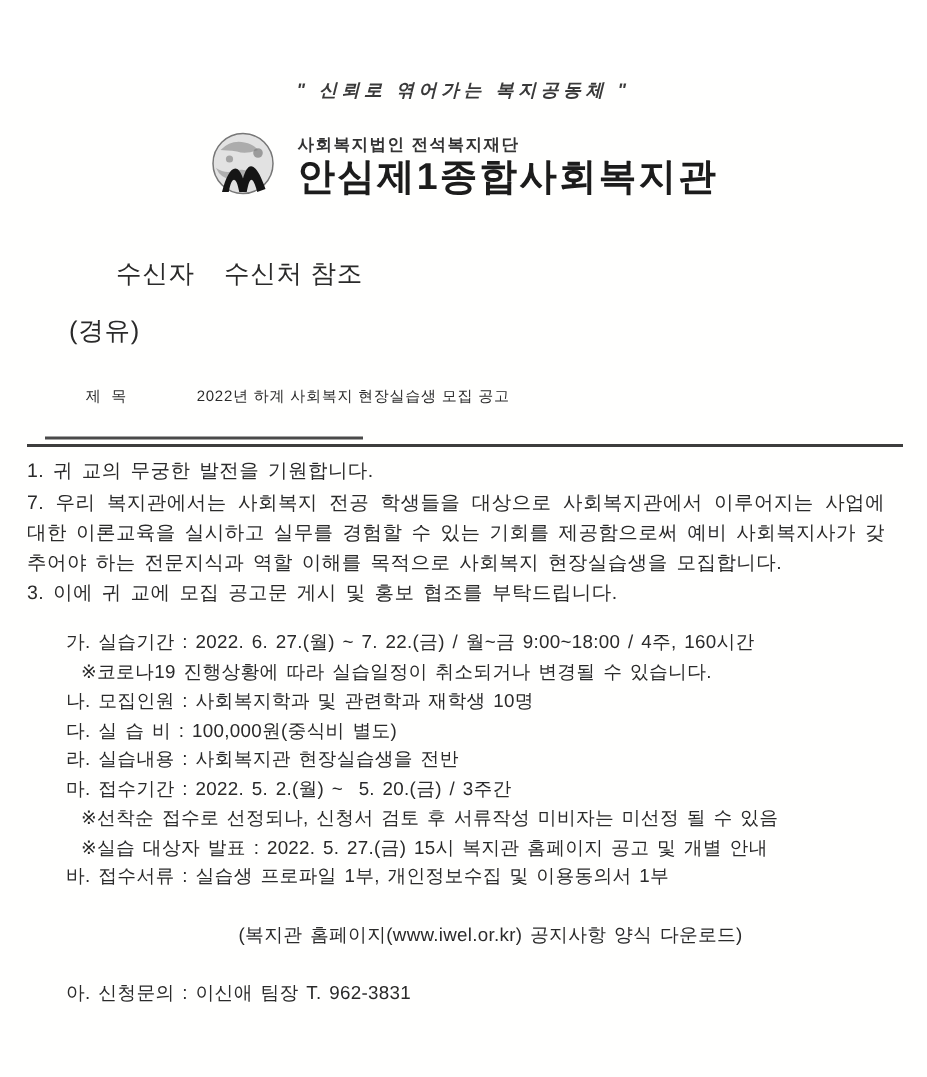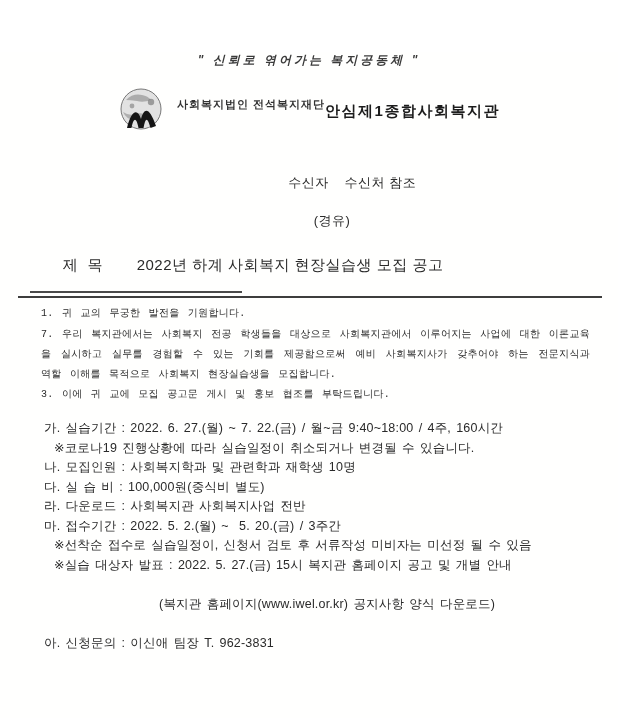--- a/index.html
+++ b/index.html
@@ -32,59 +32,59 @@
   }
   .org-block {
     margin-top: 17px;
     display: flex;
     justify-content: center;
     align-items: center;
     gap: 9px;
     height: 52px;
   }
   .logo { width: 50px; height: 50px; display: inline-block; }
-  .org-text { display: flex; flex-direction: row; justify-content: center; }
+  .org-text { display: flex; flex-direction: column; justify-content: center; }
   .org-foundation {
     font-size: 11px;
     font-weight: bold;
     letter-spacing: 1px;
     color: #333;
     line-height: 14px;
   }
   .org-name {
-    font-size: 15px;
+    font-size: 25px;
     font-weight: bold;
     letter-spacing: 1.5px;
     color: #1c1c1c;
     line-height: 28px;
   }
-  .meta { margin: 17px 0 0 46px; font-size: 13px; text-align: center; }
+  .meta { margin: 17px 0 0 46px; font-size: 17px; }
   .meta-row { line-height: 19px; white-space: pre; letter-spacing: 0.5px; }
   .meta-label { display: inline-block; width: 72px; }
   .subject-row {
     margin: 9px 0 0 44px;
-    font-size: 15px;
+    font-size: 10px;
     line-height: 17px;
     white-space: pre;
     letter-spacing: 0.5px;
   }
   .subject-label { display: inline-block; width: 74px; }
   .rule-partial {
     margin: 1px 0 0 30px;
     width: 212px;
     height: 2px;
     background: #4a4a4a;
   }
   .rule-full {
     margin: 3px auto 0 18px;
     width: 584px;
     height: 2px;
     background: #3d3d3d;
   }
-  .body-text { margin: 6px 28px 0 41px; font-size: 10px; font-family: Liberation Mono, monospace; }
+  .body-text { margin: 6px 28px 0 18px; font-size: 13px; }
   .body-text p {
     margin: 0;
     line-height: 20px;
     letter-spacing: 0.3px;
     word-spacing: 2px;
   }
   .body-text p.just {
     margin-top: 1px;
     text-align: justify;
     word-break: break-all;
@@ -138,27 +138,28 @@
   <div class="rule-partial"></div>
   <div class="rule-full"></div>
 
   <div class="body-text">
     <p>1. 귀 교의 무궁한 발전을 기원합니다.</p>
     <p class="just">7. 우리 복지관에서는 사회복지 전공 학생들을 대상으로 사회복지관에서 이루어지는 사업에 대한 이론교육을 실시하고 실무를 경험할 수 있는 기회를 제공함으로써 예비 사회복지사가 갖추어야 하는 전문지식과 역할 이해를 목적으로 사회복지 현장실습생을 모집합니다.</p>
     <p>3. 이에 귀 교에 모집 공고문 게시 및 홍보 협조를 부탁드립니다.</p>
   </div>
 
   <div class="details">
-    <div class="d l1">가. 실습기간 : 2022. 6. 27.(월) ~ 7. 22.(금) / 월~금 9:40~18:00 / 4주, 160시간</div>
+    <div class="d l1">가. 실습기간 : 2022. 6. 27.(월) ~ 7. 22.(금) / 월~금 9:00~18:00 / 4주, 160시간</div>
     <div class="d l2">※코로나19 진행상황에 따라 실습일정이 취소되거나 변경될 수 있습니다.</div>
     <div class="d l1">나. 모집인원 : 사회복지학과 및 관련학과 재학생 10명</div>
     <div class="d l1">다. 실 습 비 : 100,000원(중식비 별도)</div>
-    <div class="d l1">라. 다운로드 : 사회복지관 사회복지사업 전반</div>
+    <div class="d l1">라. 실습내용 : 사회복지관 현장실습생을 전반</div>
     <div class="d l1">마. 접수기간 : 2022. 5. 2.(월) ~  5. 20.(금) / 3주간</div>
-    <div class="d l2">※선착순 접수로 실습일정이, 신청서 검토 후 서류작성 미비자는 미선정 될 수 있음</div>
+    <div class="d l2">※선착순 접수로 선정되나, 신청서 검토 후 서류작성 미비자는 미선정 될 수 있음</div>
     <div class="d l2">※실습 대상자 발표 : 2022. 5. 27.(금) 15시 복지관 홈페이지 공고 및 개별 안내</div>
+    <div class="d l1">바. 접수서류 : 실습생 프로파일 1부, 개인정보수집 및 이용동의서 1부</div>
     <div class="d l3">
       <span>(복지관 홈페이지(</span><span class="doc-link">www.iwel.or.kr</span><span>) 공지사항 양식 다운로드)</span>
     </div>
     <div class="d l1">아. 신청문의 : 이신애 팀장 T. 962-3831</div>
   </div>
 
 </div>
 
 </body></html>

